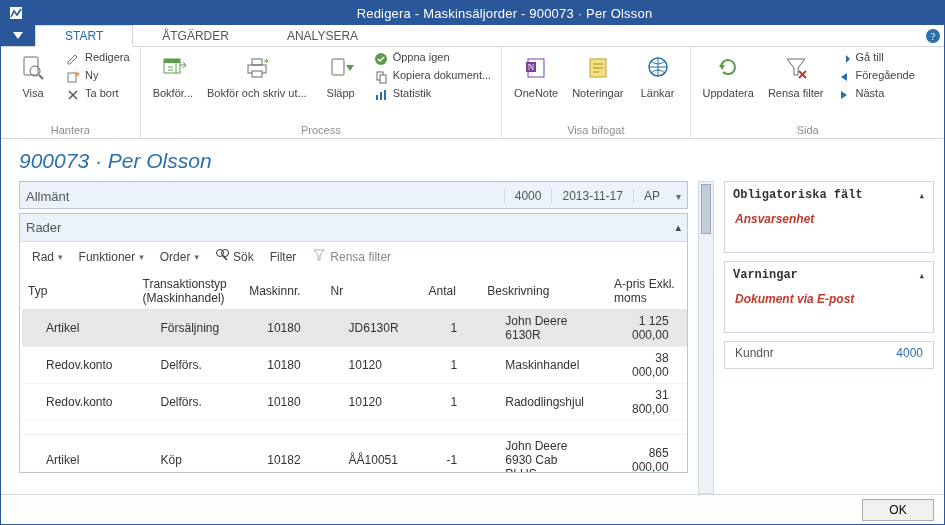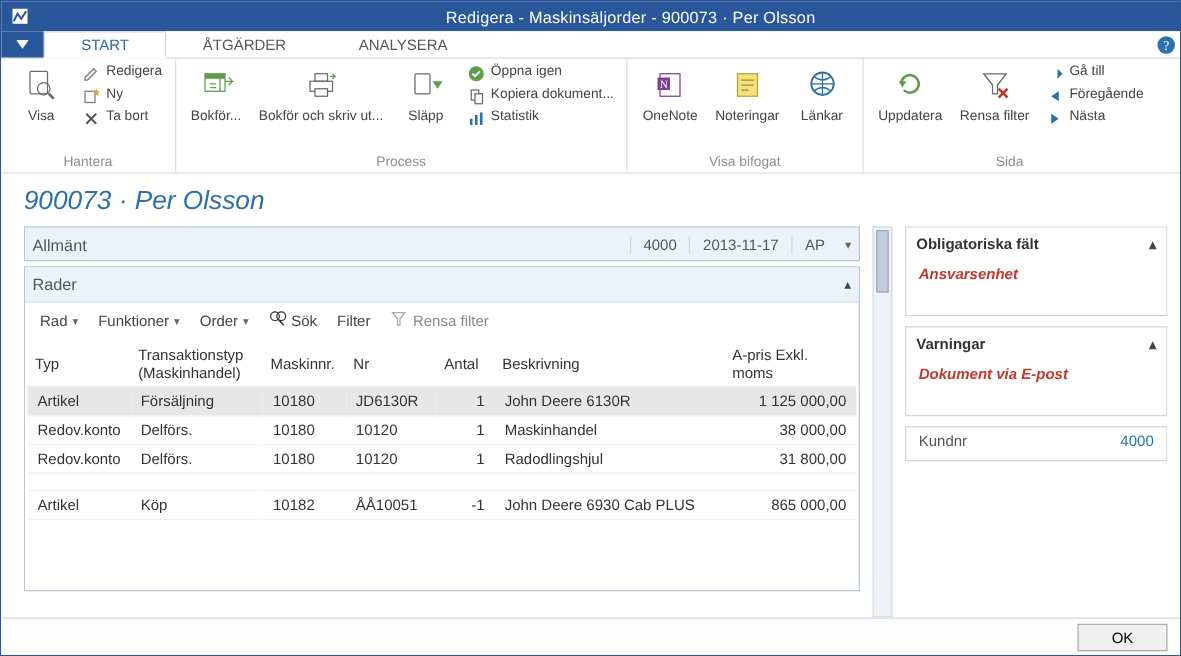--- a/index.html
+++ b/index.html
@@ -54,33 +54,33 @@
 
   
   .lines-toolbar { display:flex; gap:16px; align-items:center; padding: 2px 10px 8px 10px; color:#444; }
   .lines-toolbar .tbitem { display:flex; align-items:center; gap:4px; cursor:pointer; }
   .lines-toolbar .chev-sm { font-size:9px; color:#666;}
   .lines-toolbar .dim { color:#888; }
 
   
   table.data { width: 100%; border-collapse: collapse; font-size:12px; color:#333; }
   table.data thead th { text-align:left; font-weight:400; color:#333; padding:4px 6px; border-bottom:1px solid #e6e6e6; }
-  table.data tbody td { padding:4px 8px; }
+  table.data tbody td { padding:4px 24px; }
   table.data tbody tr { border-bottom:1px solid #f1f1f1; }
   table.data tbody tr.sel { background:#e7e7e7; }
   .num { text-align:right; }
   .spacer-row td { height:14px; border-bottom:none;}
 
   
   .scroll-left { width:16px; background:#eef2f7; border:1px solid #d2dae6; position:relative; }
   .scroll-left .thumb { position:absolute; top:2px; left:2px; right:2px; height:50px; background:#c3ccdb; border:1px solid #9aa8bf;}
 
   
   .panel { border:1px solid #cfd6e2; margin-bottom:8px; background:#fff; }
-  .panel-head { display:flex; align-items:center; padding:6px 8px; font-size:12px; color:#333; font-weight:600; cursor:pointer;}
+  .panel-head { display:flex; align-items:center; padding:6px 8px; font-size:12px; color:#333; font-weight:600; cursor:pointer;font-family:Liberation Mono, monospace;}
   .panel-head .sp { flex:1;}
   .panel-head .chev { font-size:10px; color:#444;}
   .panel-body { padding: 4px 10px 26px 10px; }
   .panel-body .warn { color:#c0392b; font-style:italic; font-size:12px; font-weight:600;}
   .panel.small .panel-body { padding-bottom:8px; }
   .kv { display:flex; font-size:12px; color:#555;}
   .kv .k { flex:1; }
   .kv .v { color:#2b6fad;}
 
   

